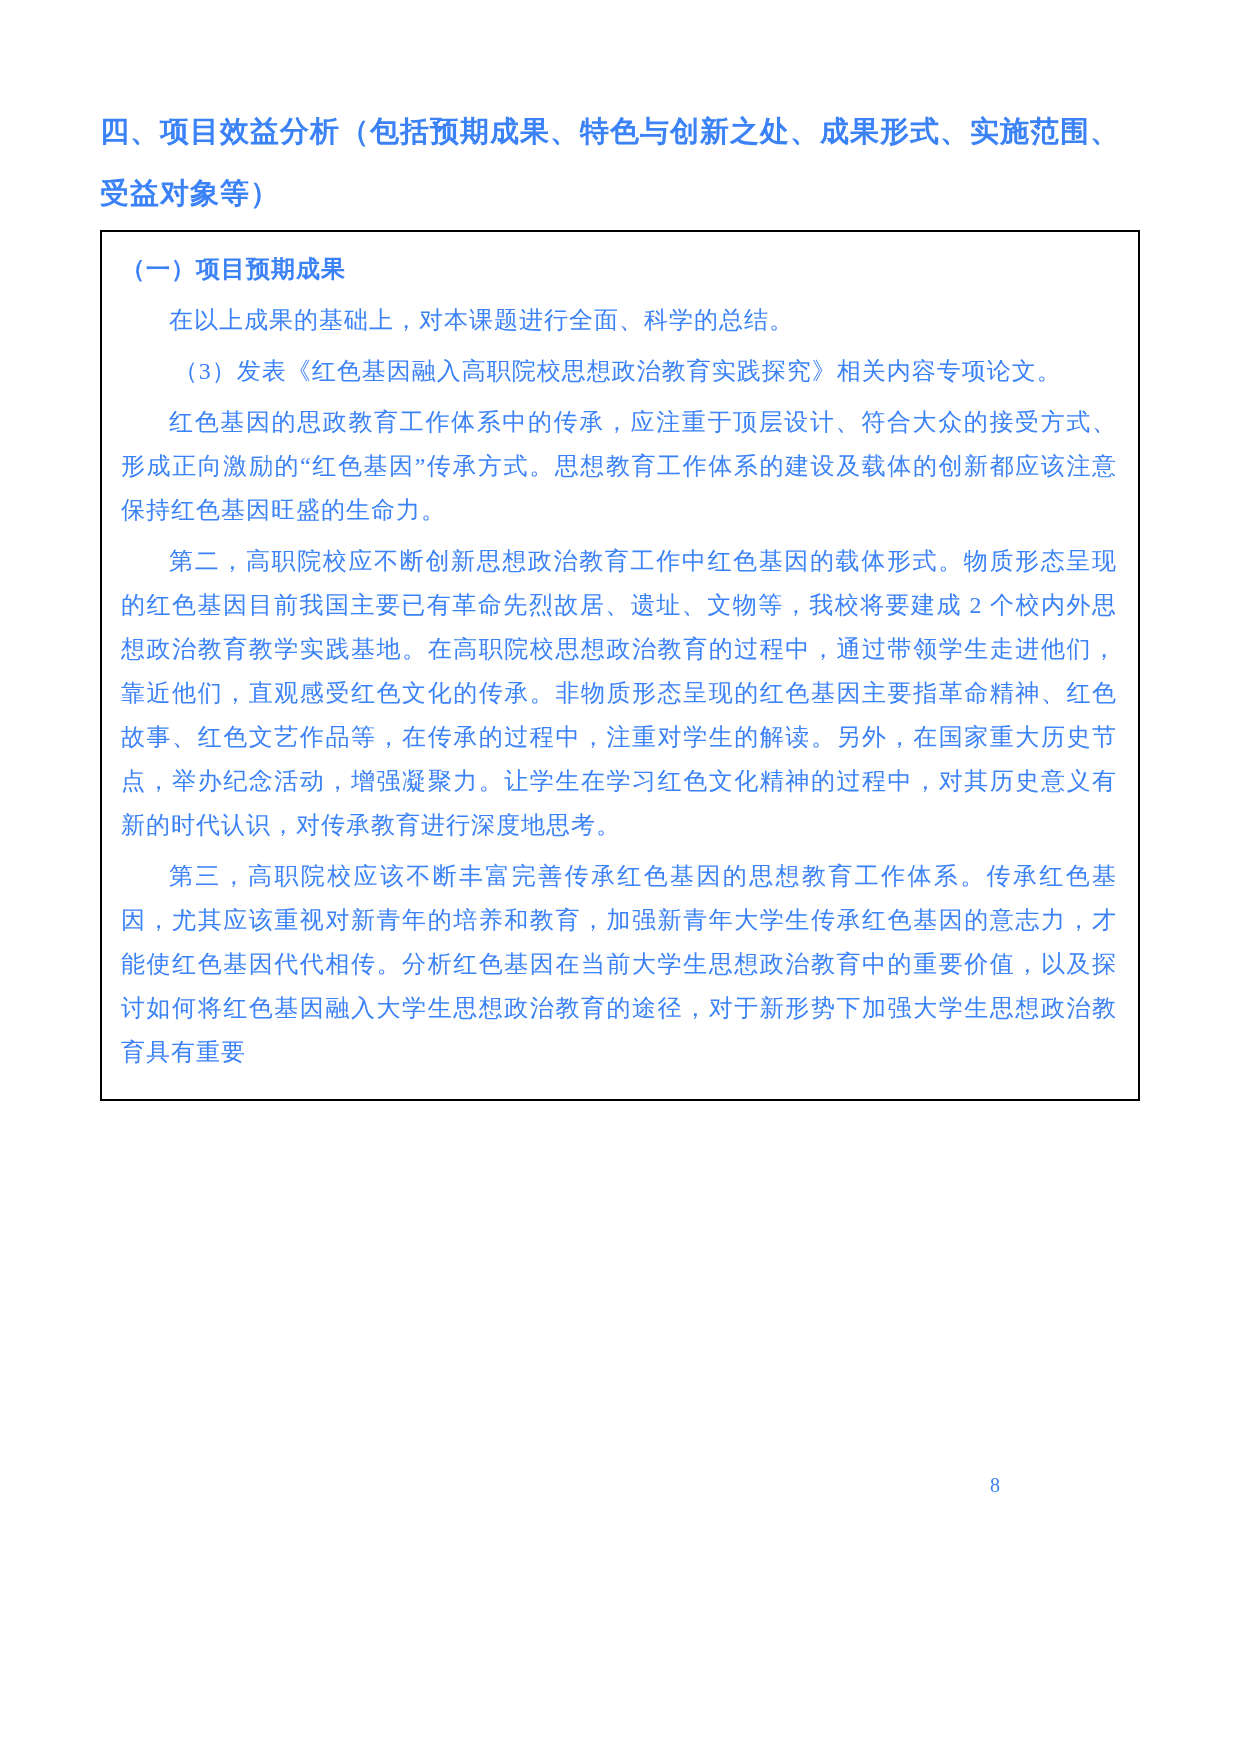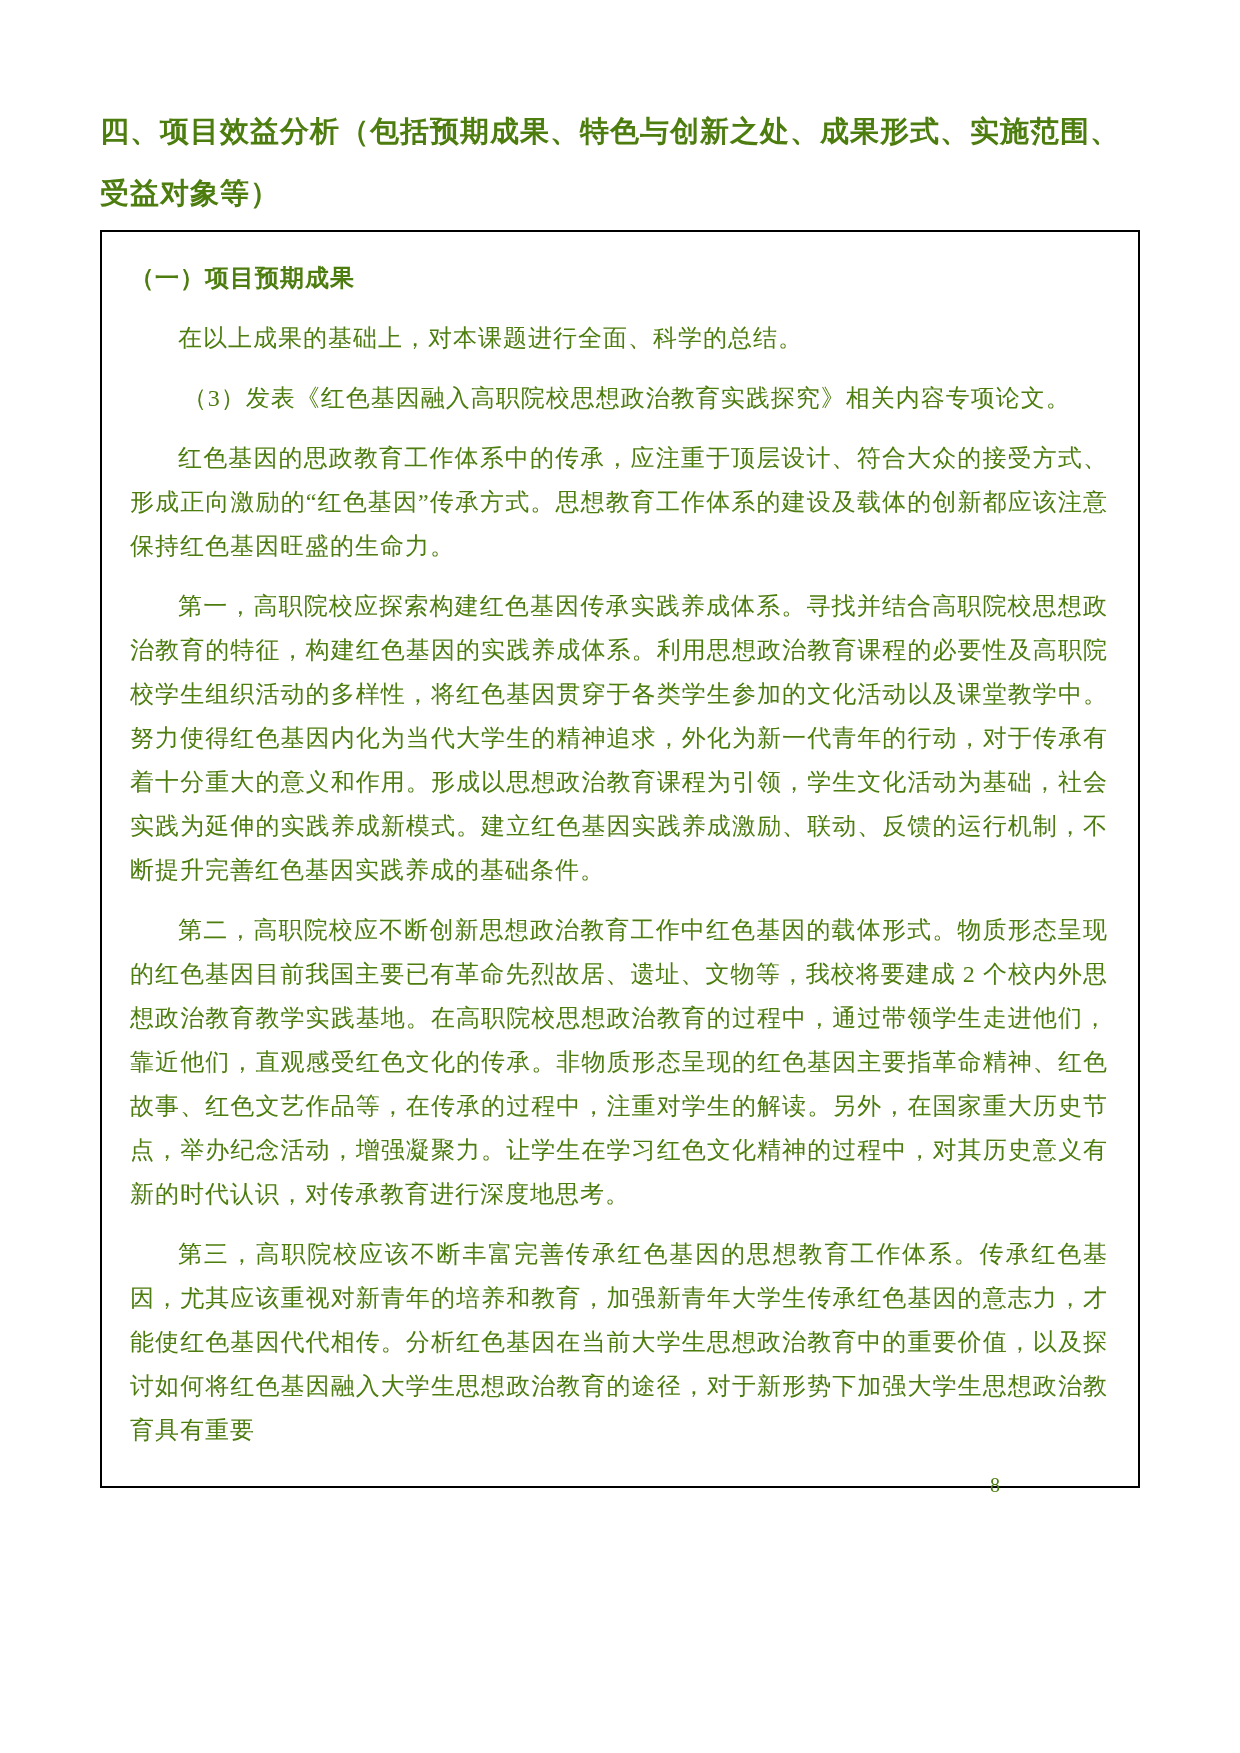--- a/index.html
+++ b/index.html
@@ -2,42 +2,42 @@
 <html><head>
 <meta charset="utf-8">
 <style>
   * { box-sizing: border-box; }
   html, body { margin: 0; padding: 0; background: #ffffff; }
   .page {
     position: relative;
     width: 1240px;
     height: 1753px;
     background: #ffffff;
-    color: #4d7c0f;
+    color: #3b82f6;
     font-family: "Liberation Serif", "DejaVu Serif", serif;
     overflow: hidden;
   }
   .content {
     padding: 100px 100px 0 100px;
   }
   .doc-title {
     font-family: "Liberation Sans", "DejaVu Sans", sans-serif;
     font-weight: bold;
     font-size: 29px;
     line-height: 62px;
     letter-spacing: 1px;
     margin: 0 0 6px 0;
   }
   .doc-title .title-line { display: block; }
   .box {
     border: 2px solid #000000;
     padding: 8px 14px 18px 12px;
   }
   .box p {
-    margin: 16px;
+    margin: 7px;
     font-size: 24px;
     line-height: 44px;
     letter-spacing: 1px;
     text-align: justify;
   }
   .box p.heading {
     font-family: "Liberation Sans", "DejaVu Sans", sans-serif;
     font-weight: bold;
     text-align: left;
   }
@@ -63,21 +63,20 @@
       <span class="title-line">四、项目效益分析（包括预期成果、特色与创新之处、成果形式、实施范围、</span>
       <span class="title-line">受益对象等）</span>
     </div>
 
     <div class="box">
       <p class="heading">（一）项目预期成果</p>
       <p class="line indent1">在以上成果的基础上，对本课题进行全面、科学的总结。</p>
       <p class="line indent2">（3）发表《红色基因融入高职院校思想政治教育实践探究》相关内容专项论文。</p>
 
       <p class="para">红色基因的思政教育工作体系中的传承，应注重于顶层设计、符合大众的接受方式、形成正向激励的“红色基因”传承方式。思想教育工作体系的建设及载体的创新都应该注意保持红色基因旺盛的生命力。</p>
-      <p class="para">第一，高职院校应探索构建红色基因传承实践养成体系。寻找并结合高职院校思想政治教育的特征，构建红色基因的实践养成体系。利用思想政治教育课程的必要性及高职院校学生组织活动的多样性，将红色基因贯穿于各类学生参加的文化活动以及课堂教学中。努力使得红色基因内化为当代大学生的精神追求，外化为新一代青年的行动，对于传承有着十分重大的意义和作用。形成以思想政治教育课程为引领，学生文化活动为基础，社会实践为延伸的实践养成新模式。建立红色基因实践养成激励、联动、反馈的运行机制，不断提升完善红色基因实践养成的基础条件。</p>
       <p class="para">第二，高职院校应不断创新思想政治教育工作中红色基因的载体形式。物质形态呈现的红色基因目前我国主要已有革命先烈故居、遗址、文物等，我校将要建成 2 个校内外思想政治教育教学实践基地。在高职院校思想政治教育的过程中，通过带领学生走进他们，靠近他们，直观感受红色文化的传承。非物质形态呈现的红色基因主要指革命精神、红色故事、红色文艺作品等，在传承的过程中，注重对学生的解读。另外，在国家重大历史节点，举办纪念活动，增强凝聚力。让学生在学习红色文化精神的过程中，对其历史意义有新的时代认识，对传承教育进行深度地思考。</p>
       <p class="para">第三，高职院校应该不断丰富完善传承红色基因的思想教育工作体系。传承红色基因，尤其应该重视对新青年的培养和教育，加强新青年大学生传承红色基因的意志力，才能使红色基因代代相传。分析红色基因在当前大学生思想政治教育中的重要价值，以及探讨如何将红色基因融入大学生思想政治教育的途径，对于新形势下加强大学生思想政治教育具有重要</p>
     </div>
 
   </div>
 
   <div class="page-number">8</div>
 </div>
 
 </body></html>

